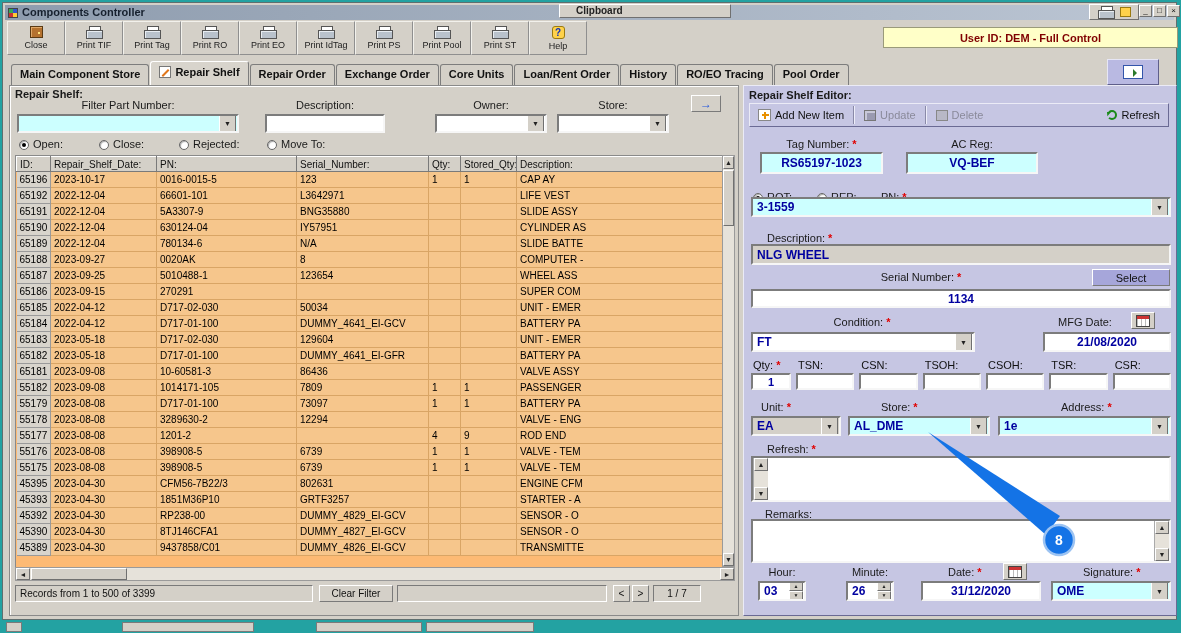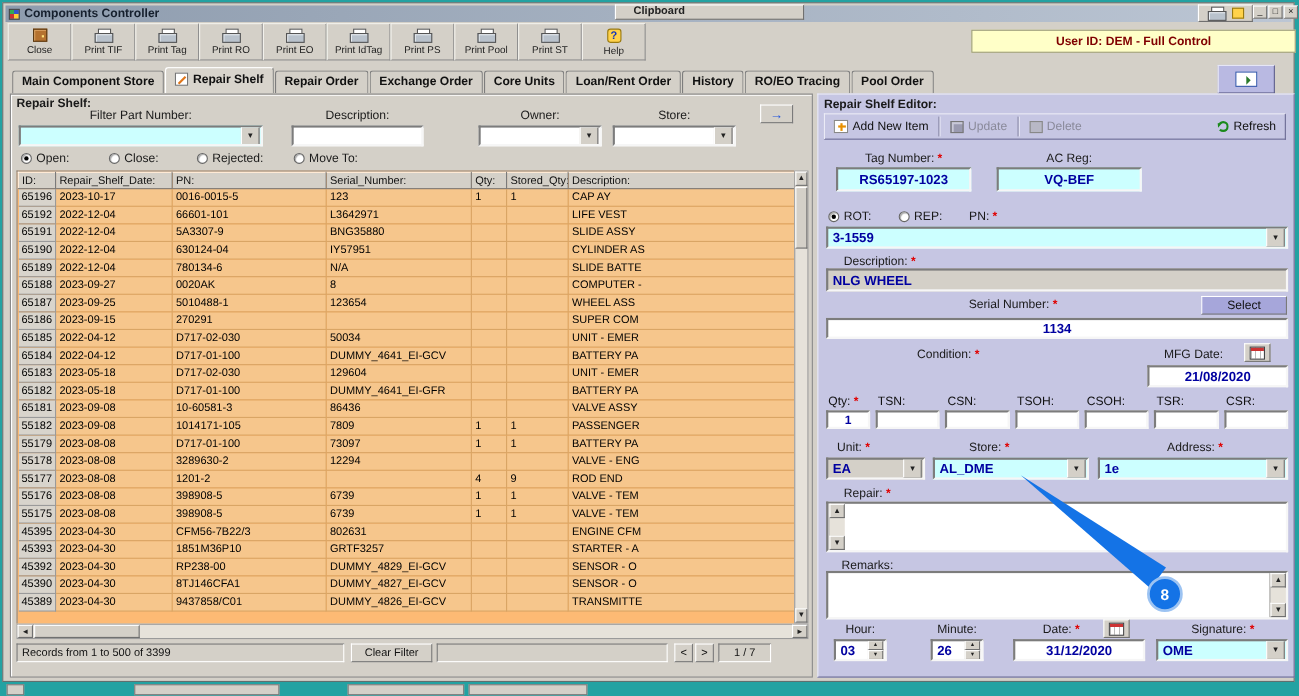--- a/index.html
+++ b/index.html
@@ -519,37 +519,41 @@
   </div>
 
   <span class="lbl abs" style="left:757px;top:135px;width:123px;text-align:center;"><span>Tag Number:</span><span class="req">*</span></span>
   <span class="lbl abs" style="left:903px;top:135px;width:132px;text-align:center;">AC Reg:</span>
   <div class="field cyan f3d center" style="left:757px;top:149px;width:123px;height:22px;">RS65197-1023</div>
   <div class="field cyan f3d center" style="left:903px;top:149px;width:132px;height:22px;">VQ-BEF</div>
 
   <span class="lbl abs" style="left:750px;top:188px;"><i class="radio checked"></i><span>ROT:</span></span>
   <span class="lbl abs" style="left:814px;top:188px;"><i class="radio"></i><span>REP:</span></span>
   <span class="lbl abs" style="left:878px;top:188px;"><span>PN:</span><span class="req">*</span></span>
-  <div class="field cyan f3d" style="left:748px;top:203px;width:420px;height:20px;">
+  <div class="field cyan f3d" style="left:748px;top:194px;width:420px;height:20px;">
     <span>3-1559</span>
     <span class="dd">▼</span>
   </div>
 
   <span class="lbl abs" style="left:764px;top:229px;"><span>Description:</span><span class="req">*</span></span>
   <div class="field grayfield f3d" style="left:748px;top:241px;width:420px;height:21px;">NLG WHEEL</div>
 
   <span class="lbl abs" style="left:748px;top:268px;width:340px;text-align:center;"><span>Serial Number:</span><span class="req">*</span></span>
   <div class="statusbtn" style="left:1089px;top:266px;width:78px;height:17px;background:#a6a6da;font-size:11px;">Select</div>
   <div class="field f3d center" style="left:748px;top:286px;width:420px;height:19px;">1134</div>
 
   <span class="lbl abs" style="left:748px;top:313px;width:222px;text-align:center;"><span>Condition:</span><span class="req">*</span></span>
   <span class="lbl abs" style="left:1040px;top:313px;width:84px;text-align:center;">MFG Date:</span>
   <div class="calbtn" style="left:1128px;top:309px;">
       <span class="icon-calendar"></span>
     </div>
+  <div class="field f3d" style="left:748px;top:329px;width:224px;height:20px;">
+    <span>FT</span>
+    <span class="dd">▼</span>
+  </div>
   <div class="field f3d center" style="left:1040px;top:329px;width:128px;height:20px;">21/08/2020</div>
 
   <div class="qtyrow" style="top:356px;">
     <span class="cell first lblcell"><span>Qty:</span><span class="req">*</span></span>
     <span class="cell lblcell">TSN:</span>
     <span class="cell lblcell">CSN:</span>
     <span class="cell lblcell">TSOH:</span>
     <span class="cell lblcell">CSOH:</span>
     <span class="cell lblcell">TSR:</span>
     <span class="cell lblcell">CSR:</span>
@@ -574,21 +578,21 @@
   </div>
   <div class="field cyan f3d" style="left:845px;top:413px;width:142px;height:20px;">
     <span>AL_DME</span>
     <span class="dd">▼</span>
   </div>
   <div class="field cyan f3d" style="left:995px;top:413px;width:173px;height:20px;">
     <span>1e</span>
     <span class="dd">▼</span>
   </div>
 
-  <span class="lbl abs" style="left:764px;top:440px;"><span>Repair:</span><span class="req">*</span></span>
+  <span class="lbl abs" style="left:764px;top:440px;"><span>Refresh:</span><span class="req">*</span></span>
   <div class="memo f3d" style="left:748px;top:453px;width:420px;height:46px;">
     <div class="memo-scroll">
       <span class="sb-btn">▲</span>
       <span class="sb-btn">▼</span>
     </div>
   </div>
 
   <span class="lbl abs" style="left:762px;top:505px;">Remarks:</span>
   <div class="memo f3d" style="left:748px;top:516px;width:420px;height:44px;">
     <div class="memo-text"></div>

